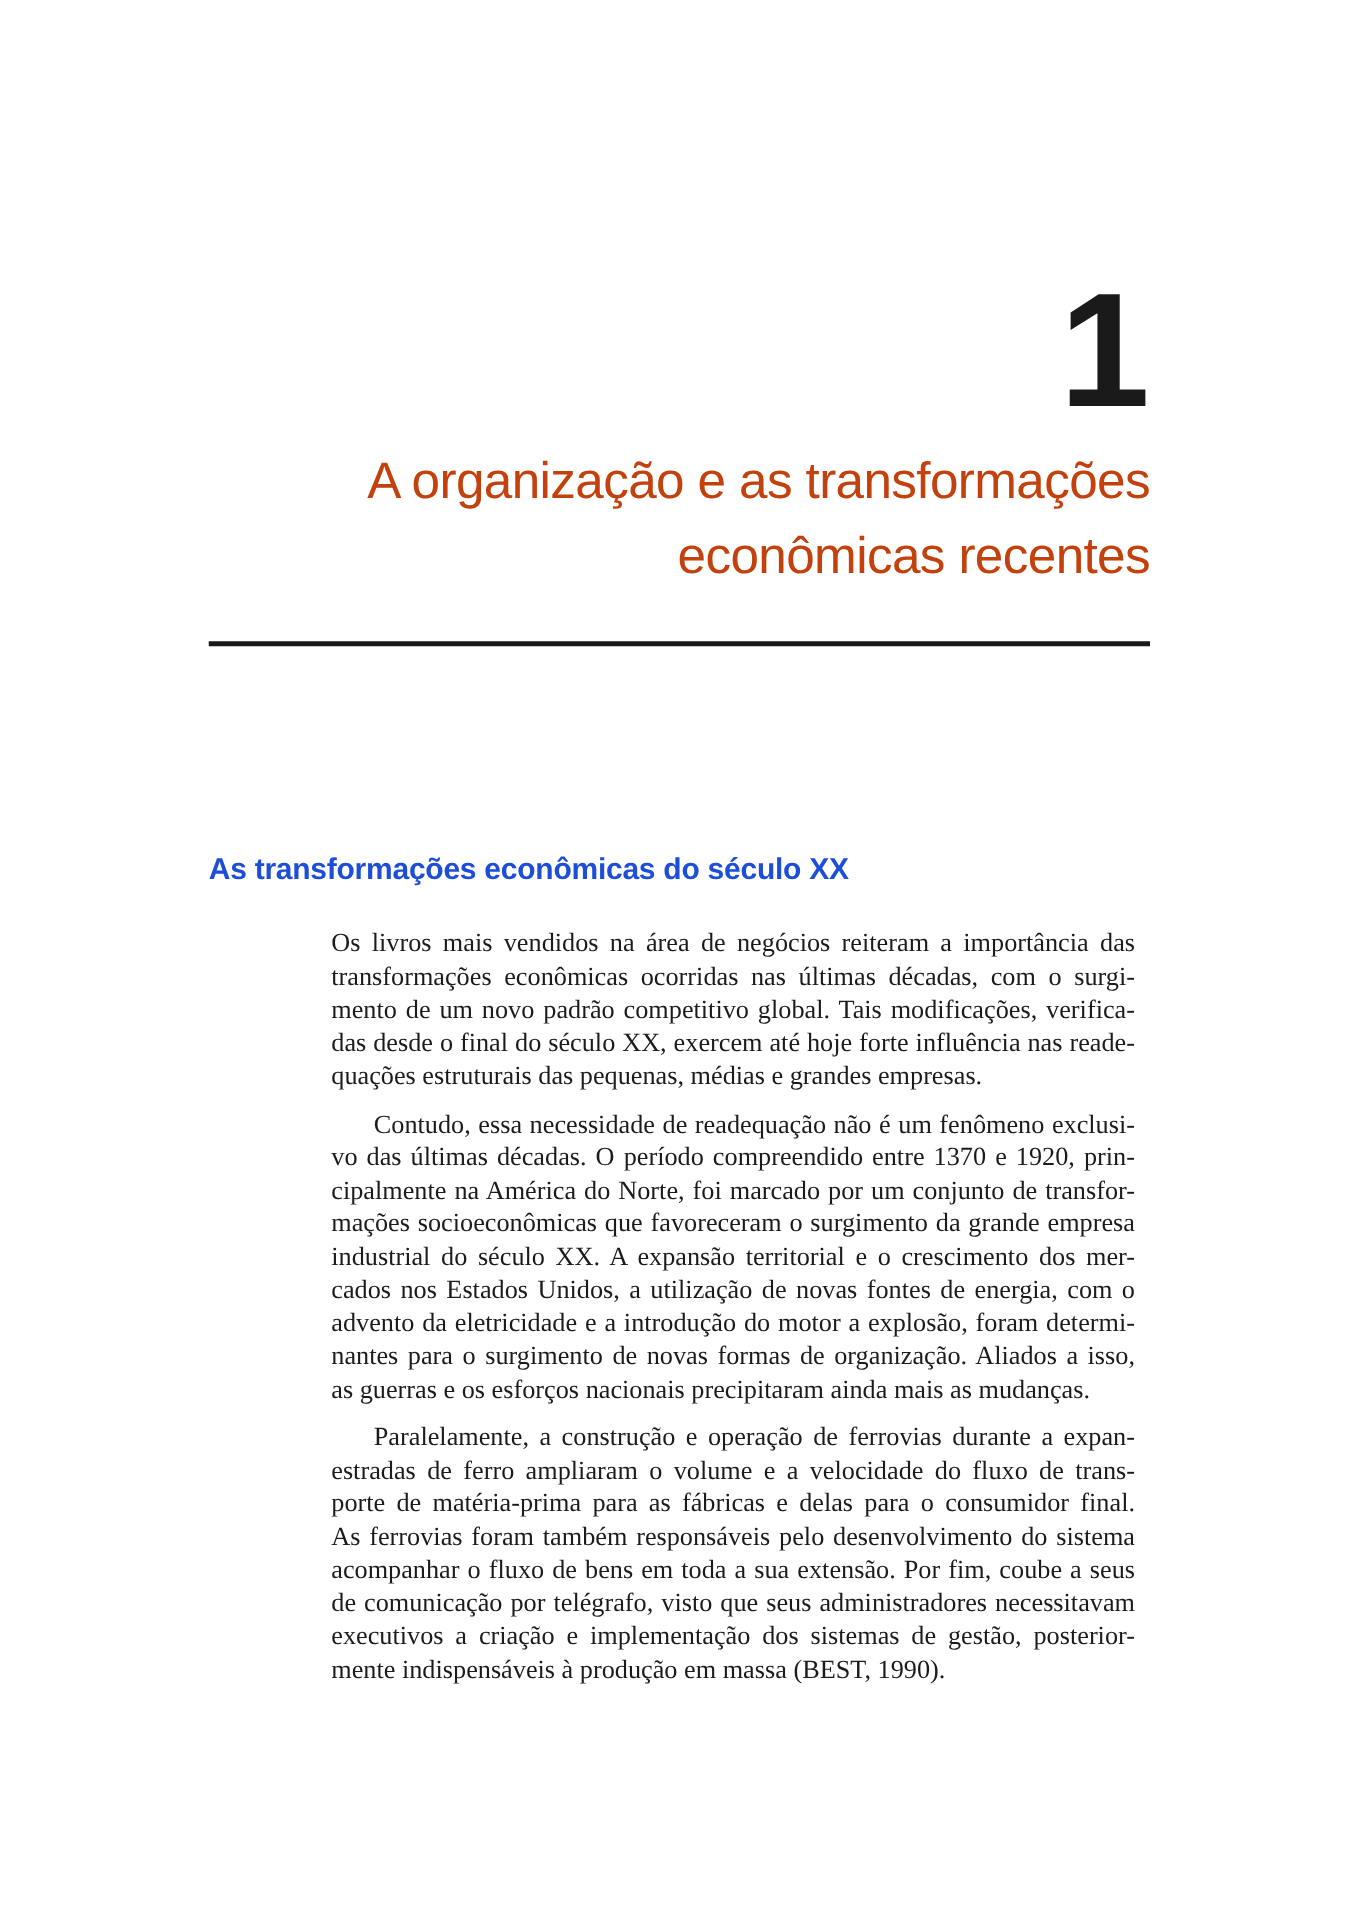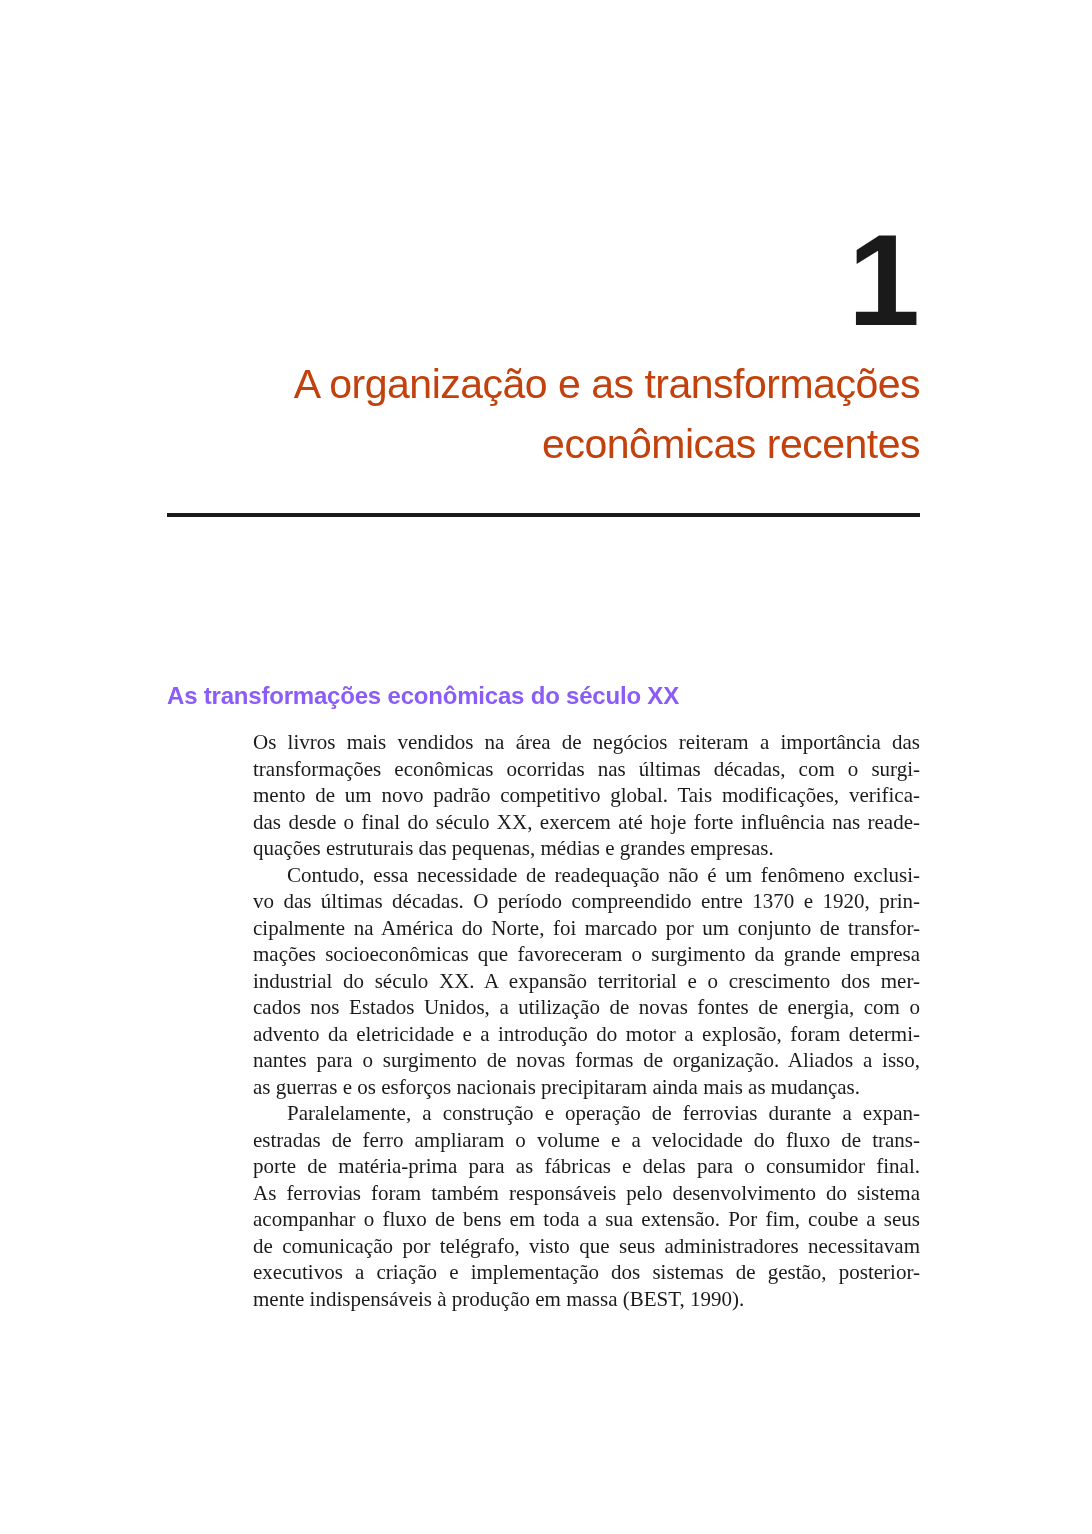--- a/index.html
+++ b/index.html
@@ -51,34 +51,34 @@
   .section-heading {
     position: absolute;
     left: 167px;
     top: 681px;
     width: 753px;
     font-family: "Liberation Sans", "DejaVu Sans", sans-serif;
     font-weight: 700;
     font-size: 24px;
     line-height: 30px;
     letter-spacing: -0.2px;
-    color: #8b5cf6;
+    color: #1d4ed8;
   }
   .body-text {
     position: absolute;
     left: 253px;
     top: 729px;
     width: 667px;
     font-family: "Liberation Serif", "DejaVu Serif", serif;
     font-size: 21px;
     line-height: 26.5px;
     color: #1b1b1b;
   }
   .para {
-    margin: 0;
+    margin: 12px;
     padding: 0;
     font-family: Liberation Serif, serif;
   }
   .line {
     text-align: justify;
     text-align-last: justify;
   }
   .line.last {
     text-align-last: left;
   }

